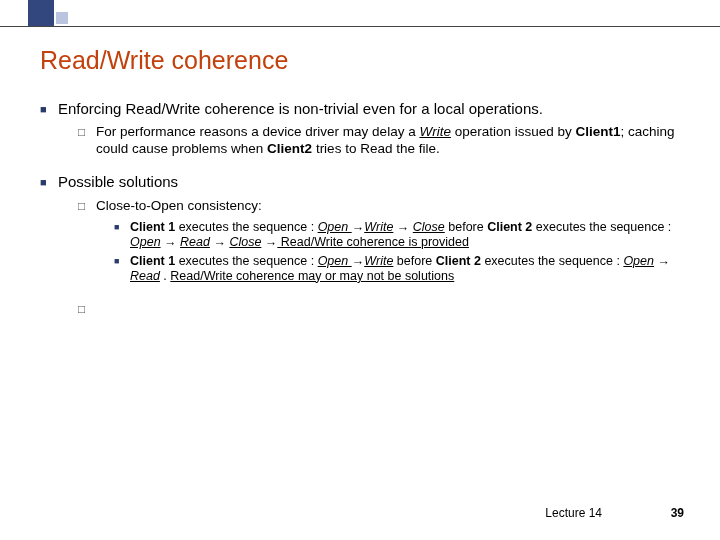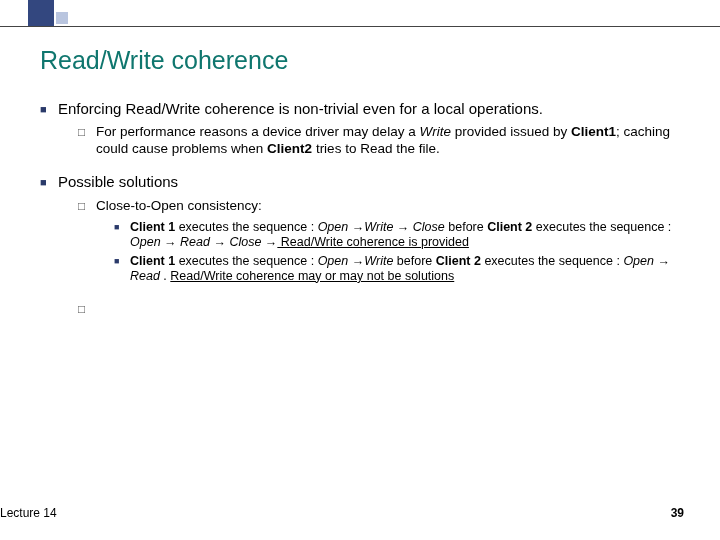--- a/index.html
+++ b/index.html
@@ -48,21 +48,21 @@
     width: 720px;
     height: 1px;
     background: #444;
   }
   .title {
     position: absolute;
     left: 40px;
     top: 46px;
     font-size: 25px;
     font-weight: 400;
-    color: #0f766e;
+    color: #c2410c;
   }
   .body {
     position: absolute;
     left: 40px;
     right: 30px;
     top: 100px;
     font-size: 14px;
     line-height: 1.22;
   }
   .lvl1 {
@@ -102,26 +102,26 @@
     flex: 0 0 16px;
     font-size: 9px;
     color: #2a3a6a;
     padding-top: 2px;
   }
   .lvl3 .text {
     font-size: 12.5px;
   }
   .u { text-decoration: underline; }
   .b { font-weight: bold; }
-  .i { font-style: italic; }
+  .i { font-style: italic; text-decoration: underline; }
   .footer-center {
     position: absolute;
     width: 602px;
     bottom: 20px;
-    text-align: left;
+    text-align: right;
     font-size: 12px;
     color: #000;
   }
   .footer-right {
     position: absolute;
     right: 36px;
     bottom: 20px;
     font-size: 12px;
     font-weight: bold;
     color: #000;
@@ -144,21 +144,21 @@
   <div class="body">
 
     <div class="lvl1">
       <div class="bullet">■</div>
       <div class="text">Enforcing Read/Write coherence is non-trivial even for a local operations.</div>
     </div>
 
     <div class="lvl2">
       <div class="bullet">□</div>
       <div class="text">
-        <span>For performance reasons a device driver may delay a </span><span class="i">Write</span><span>  provided issued by </span><span class="b">Client1</span><span>; caching could cause problems when </span><span class="b">Client2</span><span> tries to Read the file.</span>
+        <span>For performance reasons a device driver may delay a </span><span class="i">Write</span><span>  operation issued by </span><span class="b">Client1</span><span>; caching could cause problems when </span><span class="b">Client2</span><span> tries to Read the file.</span>
       </div>
     </div>
 
     <div class="gap"></div>
 
     <div class="lvl1">
       <div class="bullet">■</div>
       <div class="text">Possible solutions</div>
     </div>
 

